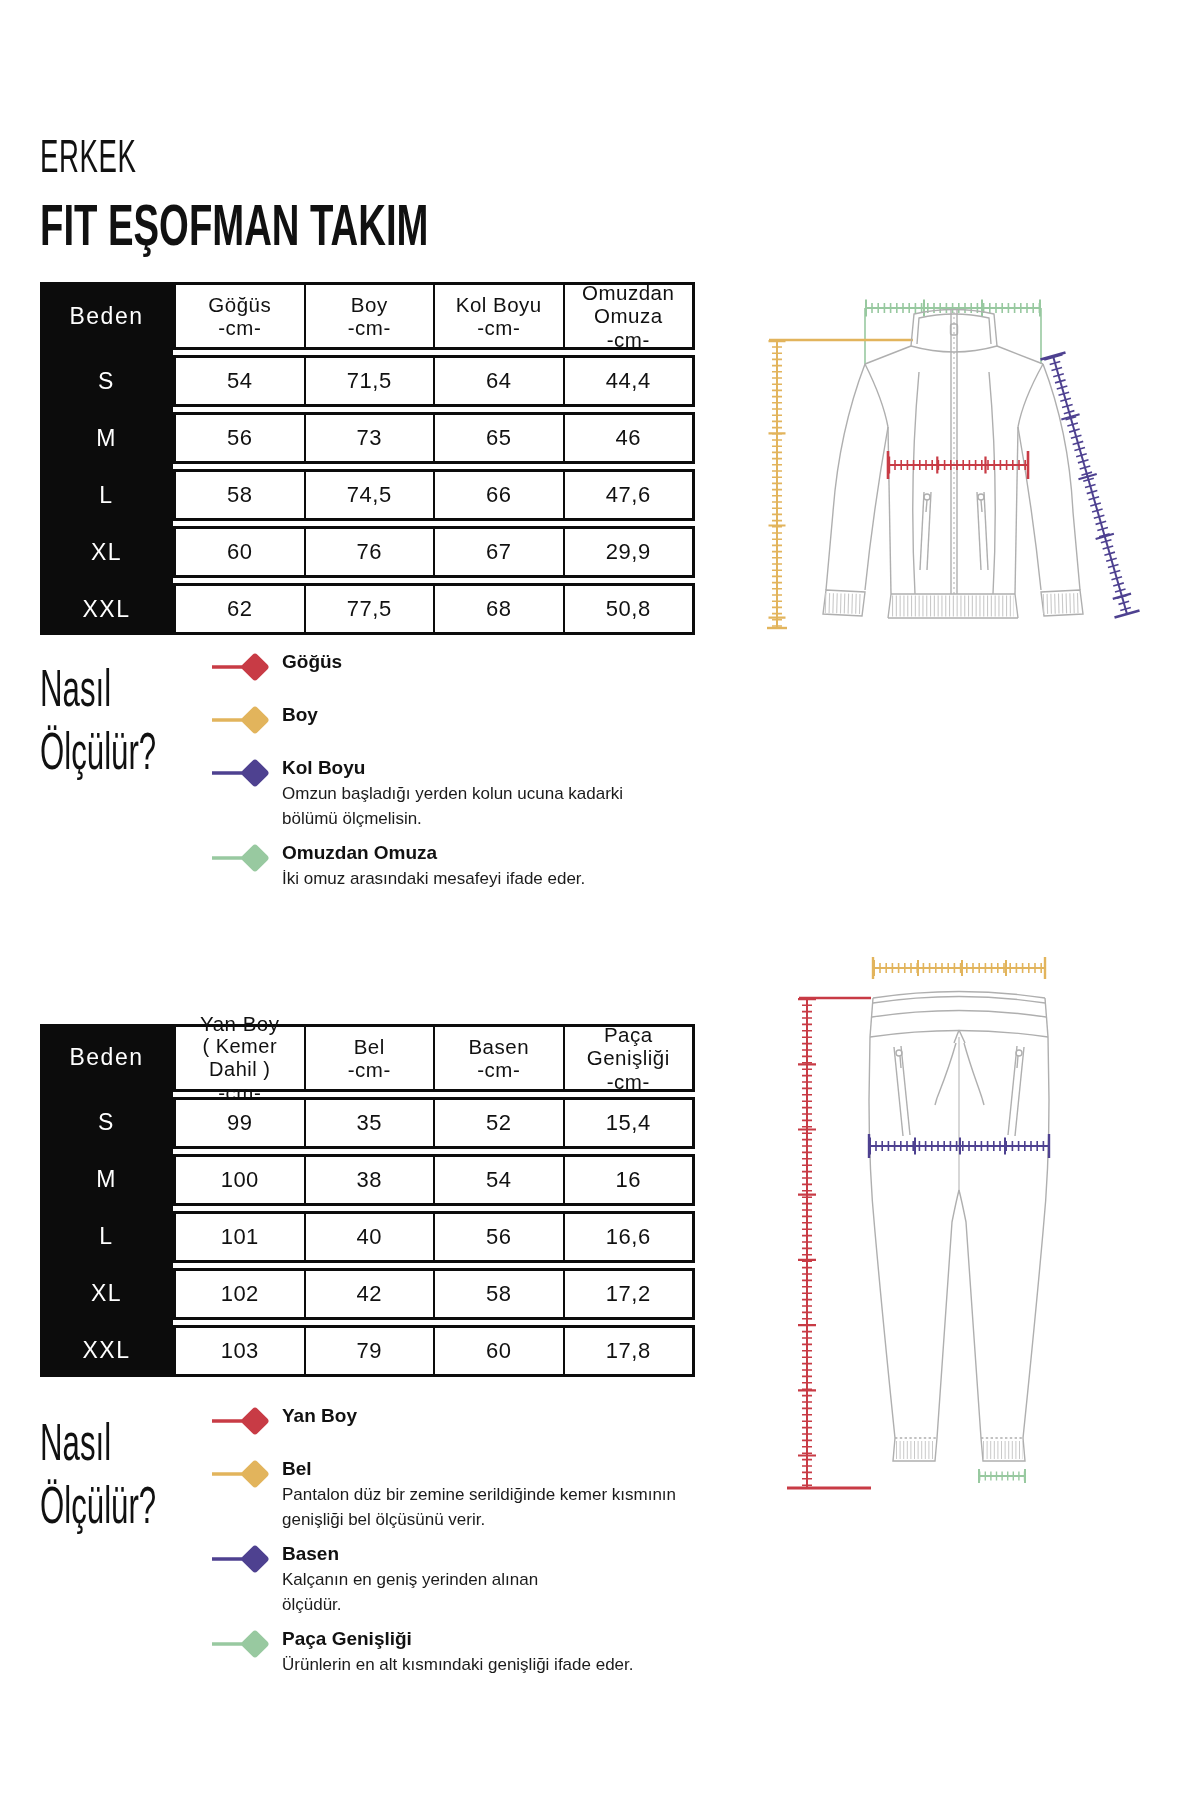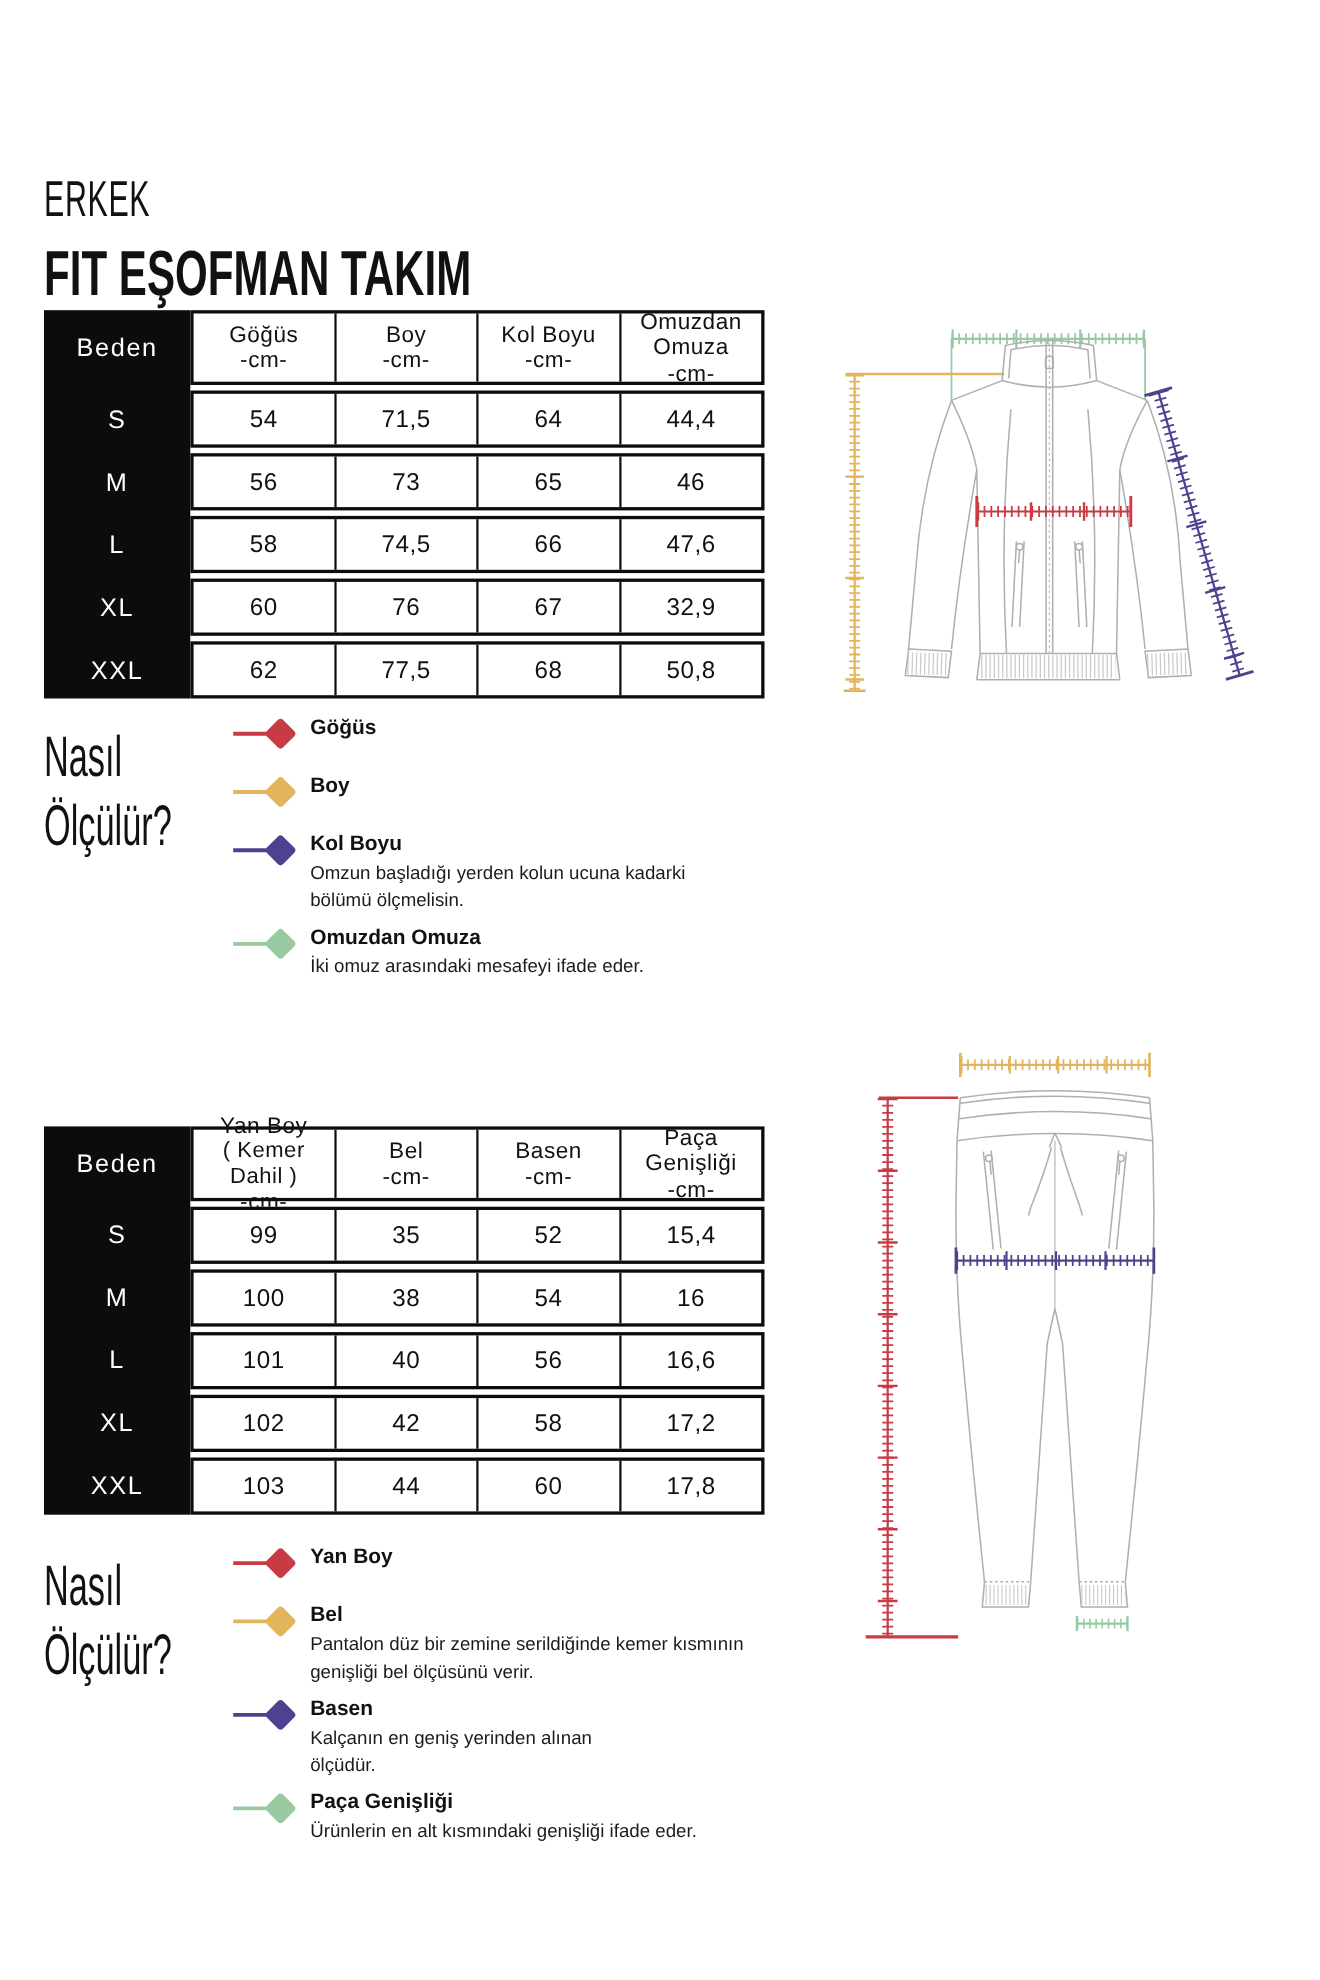--- a/index.html
+++ b/index.html
@@ -6,21 +6,21 @@
     --red:#C83B45; --yellow:#E2B45C; --purple:#4E4190; --green:#98C9A0;
     --ink:#0C0C0C; --outline:#AFAFAF;
   }
   *{box-sizing:border-box;margin:0;padding:0}
   body{background:#e8e8e8;font-family:"Liberation Sans",sans-serif}
   .page{width:1200px;min-height:1800px;background:#ffffff;margin:0 auto;position:relative;
         padding:86px 40px 40px;color:#111;overflow:hidden}
   .cond{display:inline-block;transform-origin:left top;white-space:nowrap;font-family:"Liberation Sans",sans-serif}
 
   
-  .topbar{display:flex;justify-content:space-between;align-items:flex-end;height:196px}
+  .topbar{display:flex;justify-content:space-between;align-items:center;height:196px}
   .titles{padding-top:18px}
   .t1{font-size:46px;font-weight:400;letter-spacing:1px;transform:scaleX(.60)}
   .t2{font-size:58px;font-weight:700;margin-top:8px;transform:scaleX(.66)}
   .brand{display:flex;flex-direction:column;align-items:center;margin-right:158px;padding-top:6px}
   .brandname{font-size:52px;font-weight:700;letter-spacing:-1px;transform:scaleX(.78);transform-origin:center top;margin-top:6px}
 
   
   .sec{display:flex;align-items:flex-start}
   .leftcol{width:655px;flex:none}
   .figure{margin-left:28px;flex:none}
@@ -123,21 +123,21 @@
           <div class="drow">
             <div class="dcell">58</div>
               <div class="dcell">74,5</div>
               <div class="dcell">66</div>
               <div class="dcell">47,6</div>
           </div>
           <div class="drow">
             <div class="dcell">60</div>
               <div class="dcell">76</div>
               <div class="dcell">67</div>
-              <div class="dcell">32,9</div>
+              <div class="dcell">29,9</div>
           </div>
           <div class="drow">
             <div class="dcell">62</div>
               <div class="dcell">77,5</div>
               <div class="dcell">68</div>
               <div class="dcell">50,8</div>
           </div>
         </div>
       </div>
 
@@ -323,21 +323,21 @@
               <div class="dcell">16,6</div>
           </div>
           <div class="drow">
             <div class="dcell">102</div>
               <div class="dcell">42</div>
               <div class="dcell">58</div>
               <div class="dcell">17,2</div>
           </div>
           <div class="drow">
             <div class="dcell">103</div>
-              <div class="dcell">44</div>
+              <div class="dcell">79</div>
               <div class="dcell">60</div>
               <div class="dcell">17,8</div>
           </div>
         </div>
       </div>
 
       <div class="howto" style="margin-top:26px">
         <div class="howtotitle">
           <span class="cond">Nasıl</span>
           <span class="cond">Ölçülür?</span>

